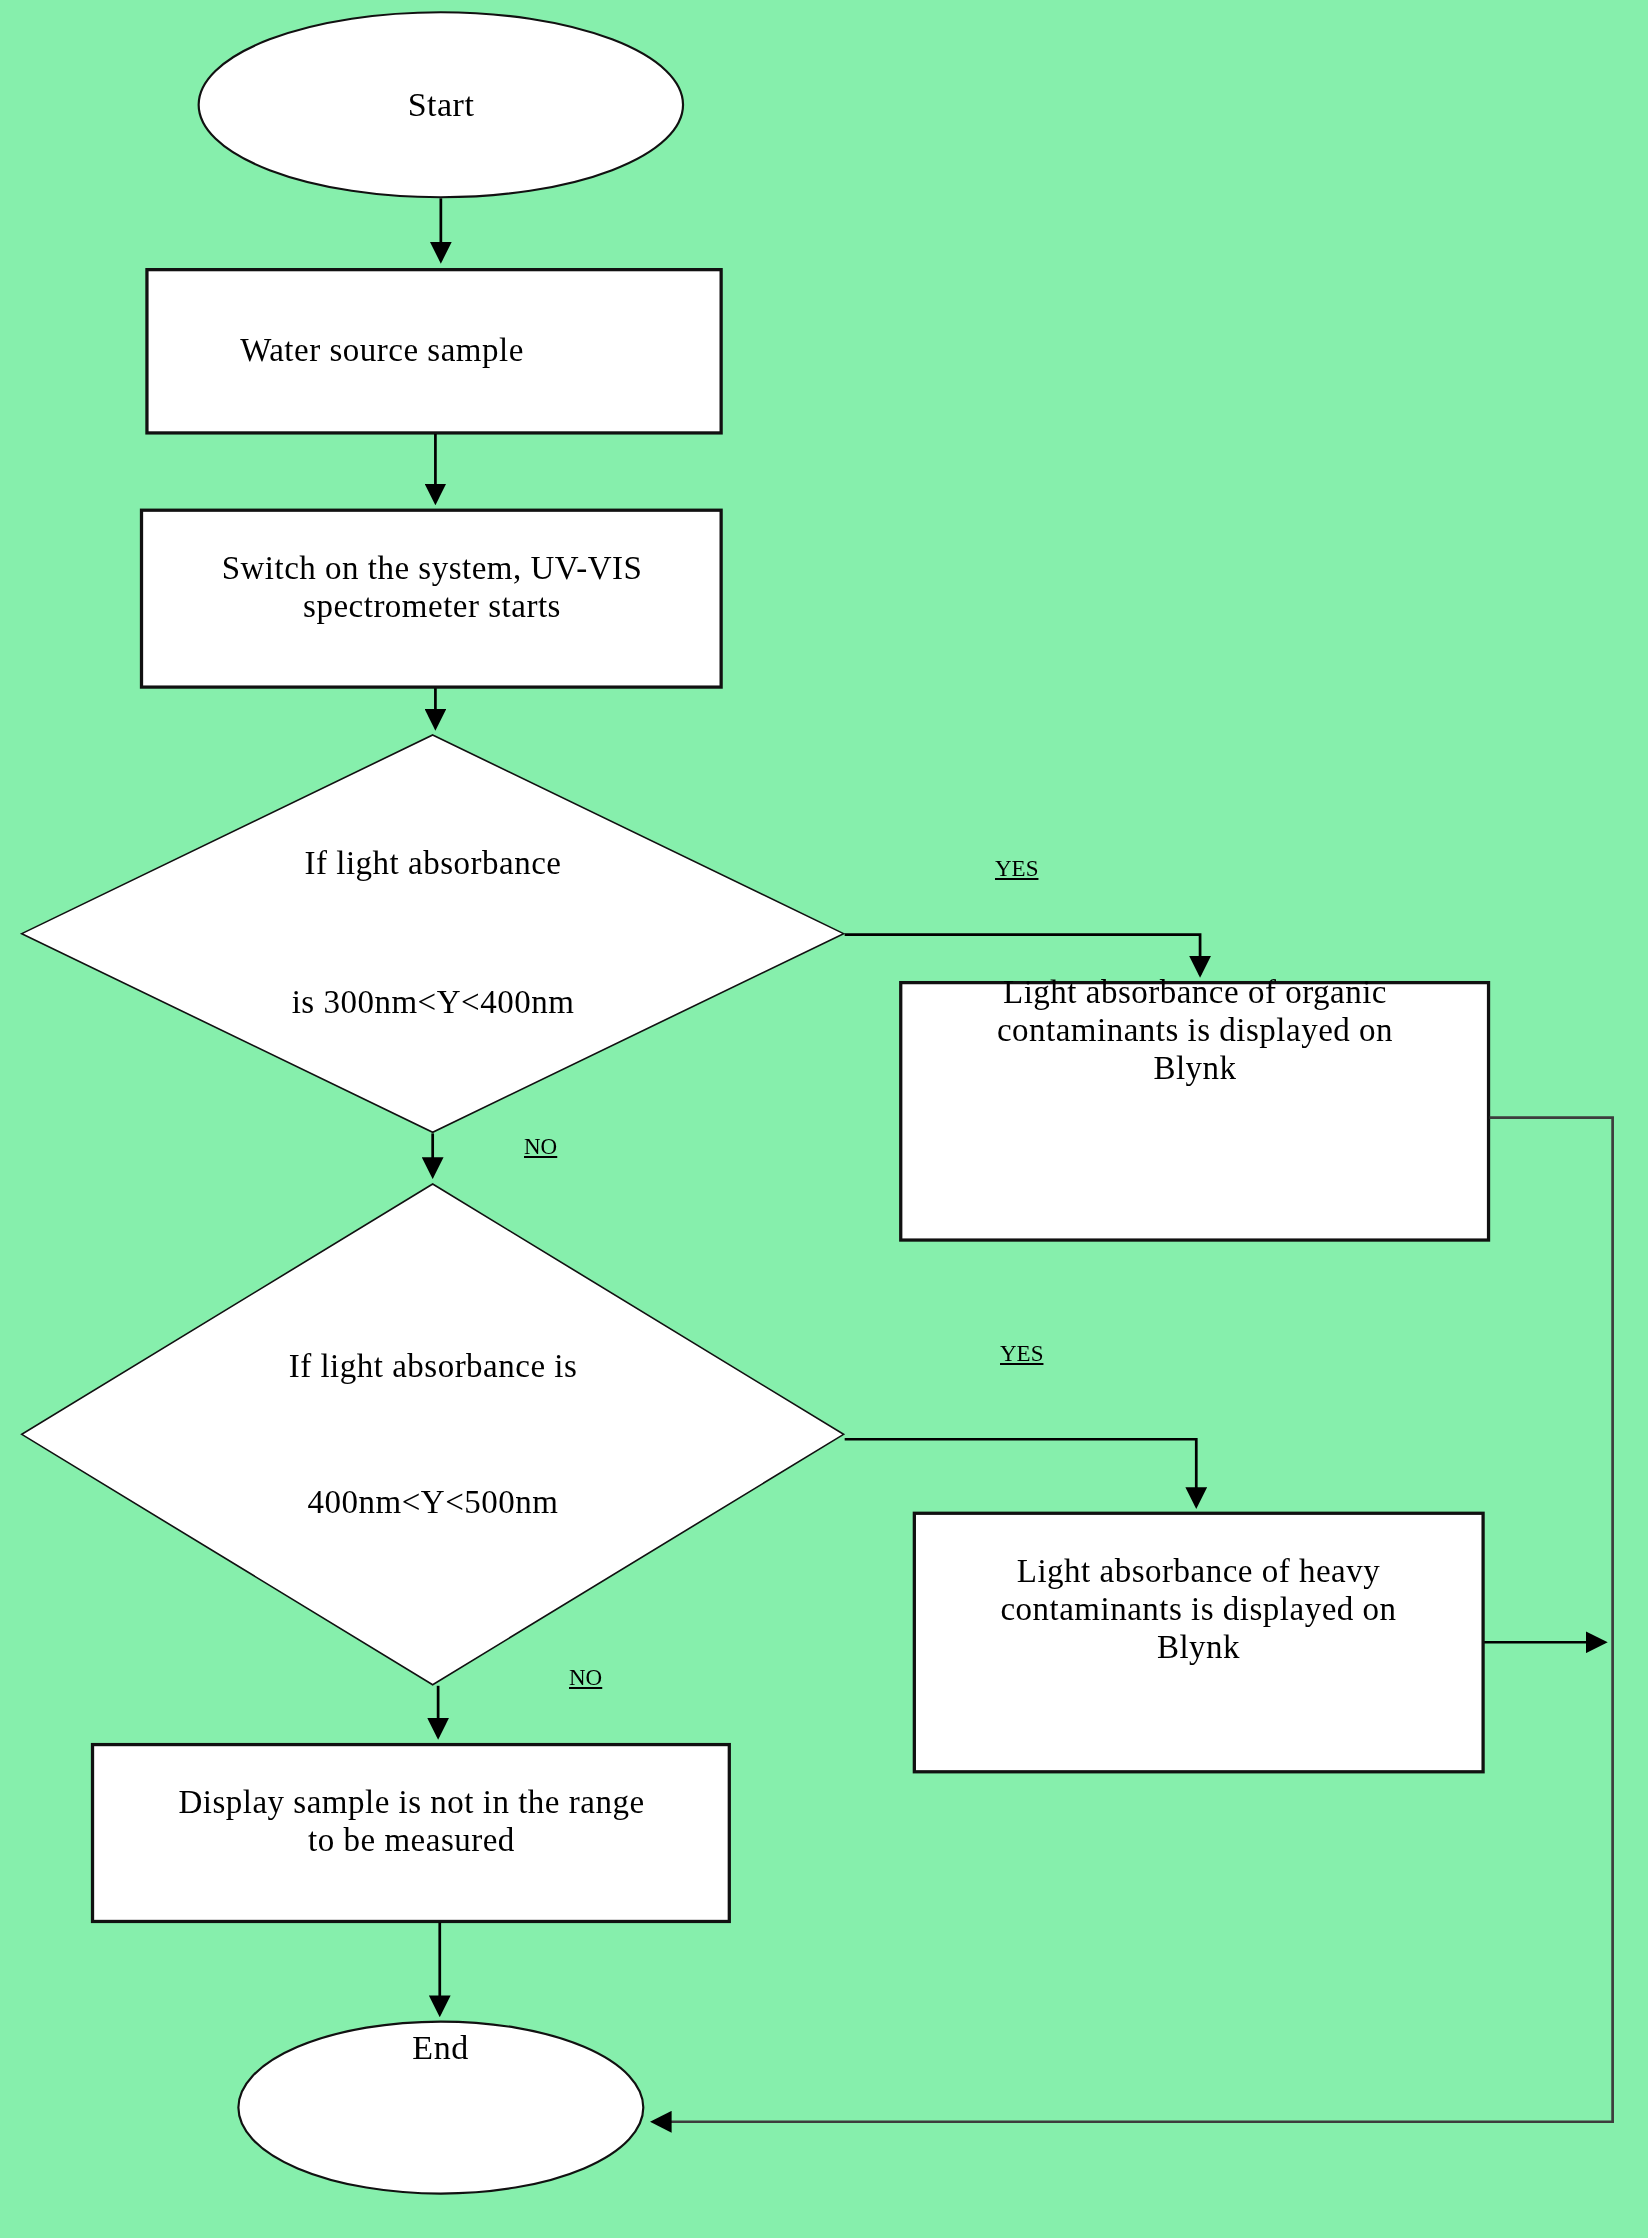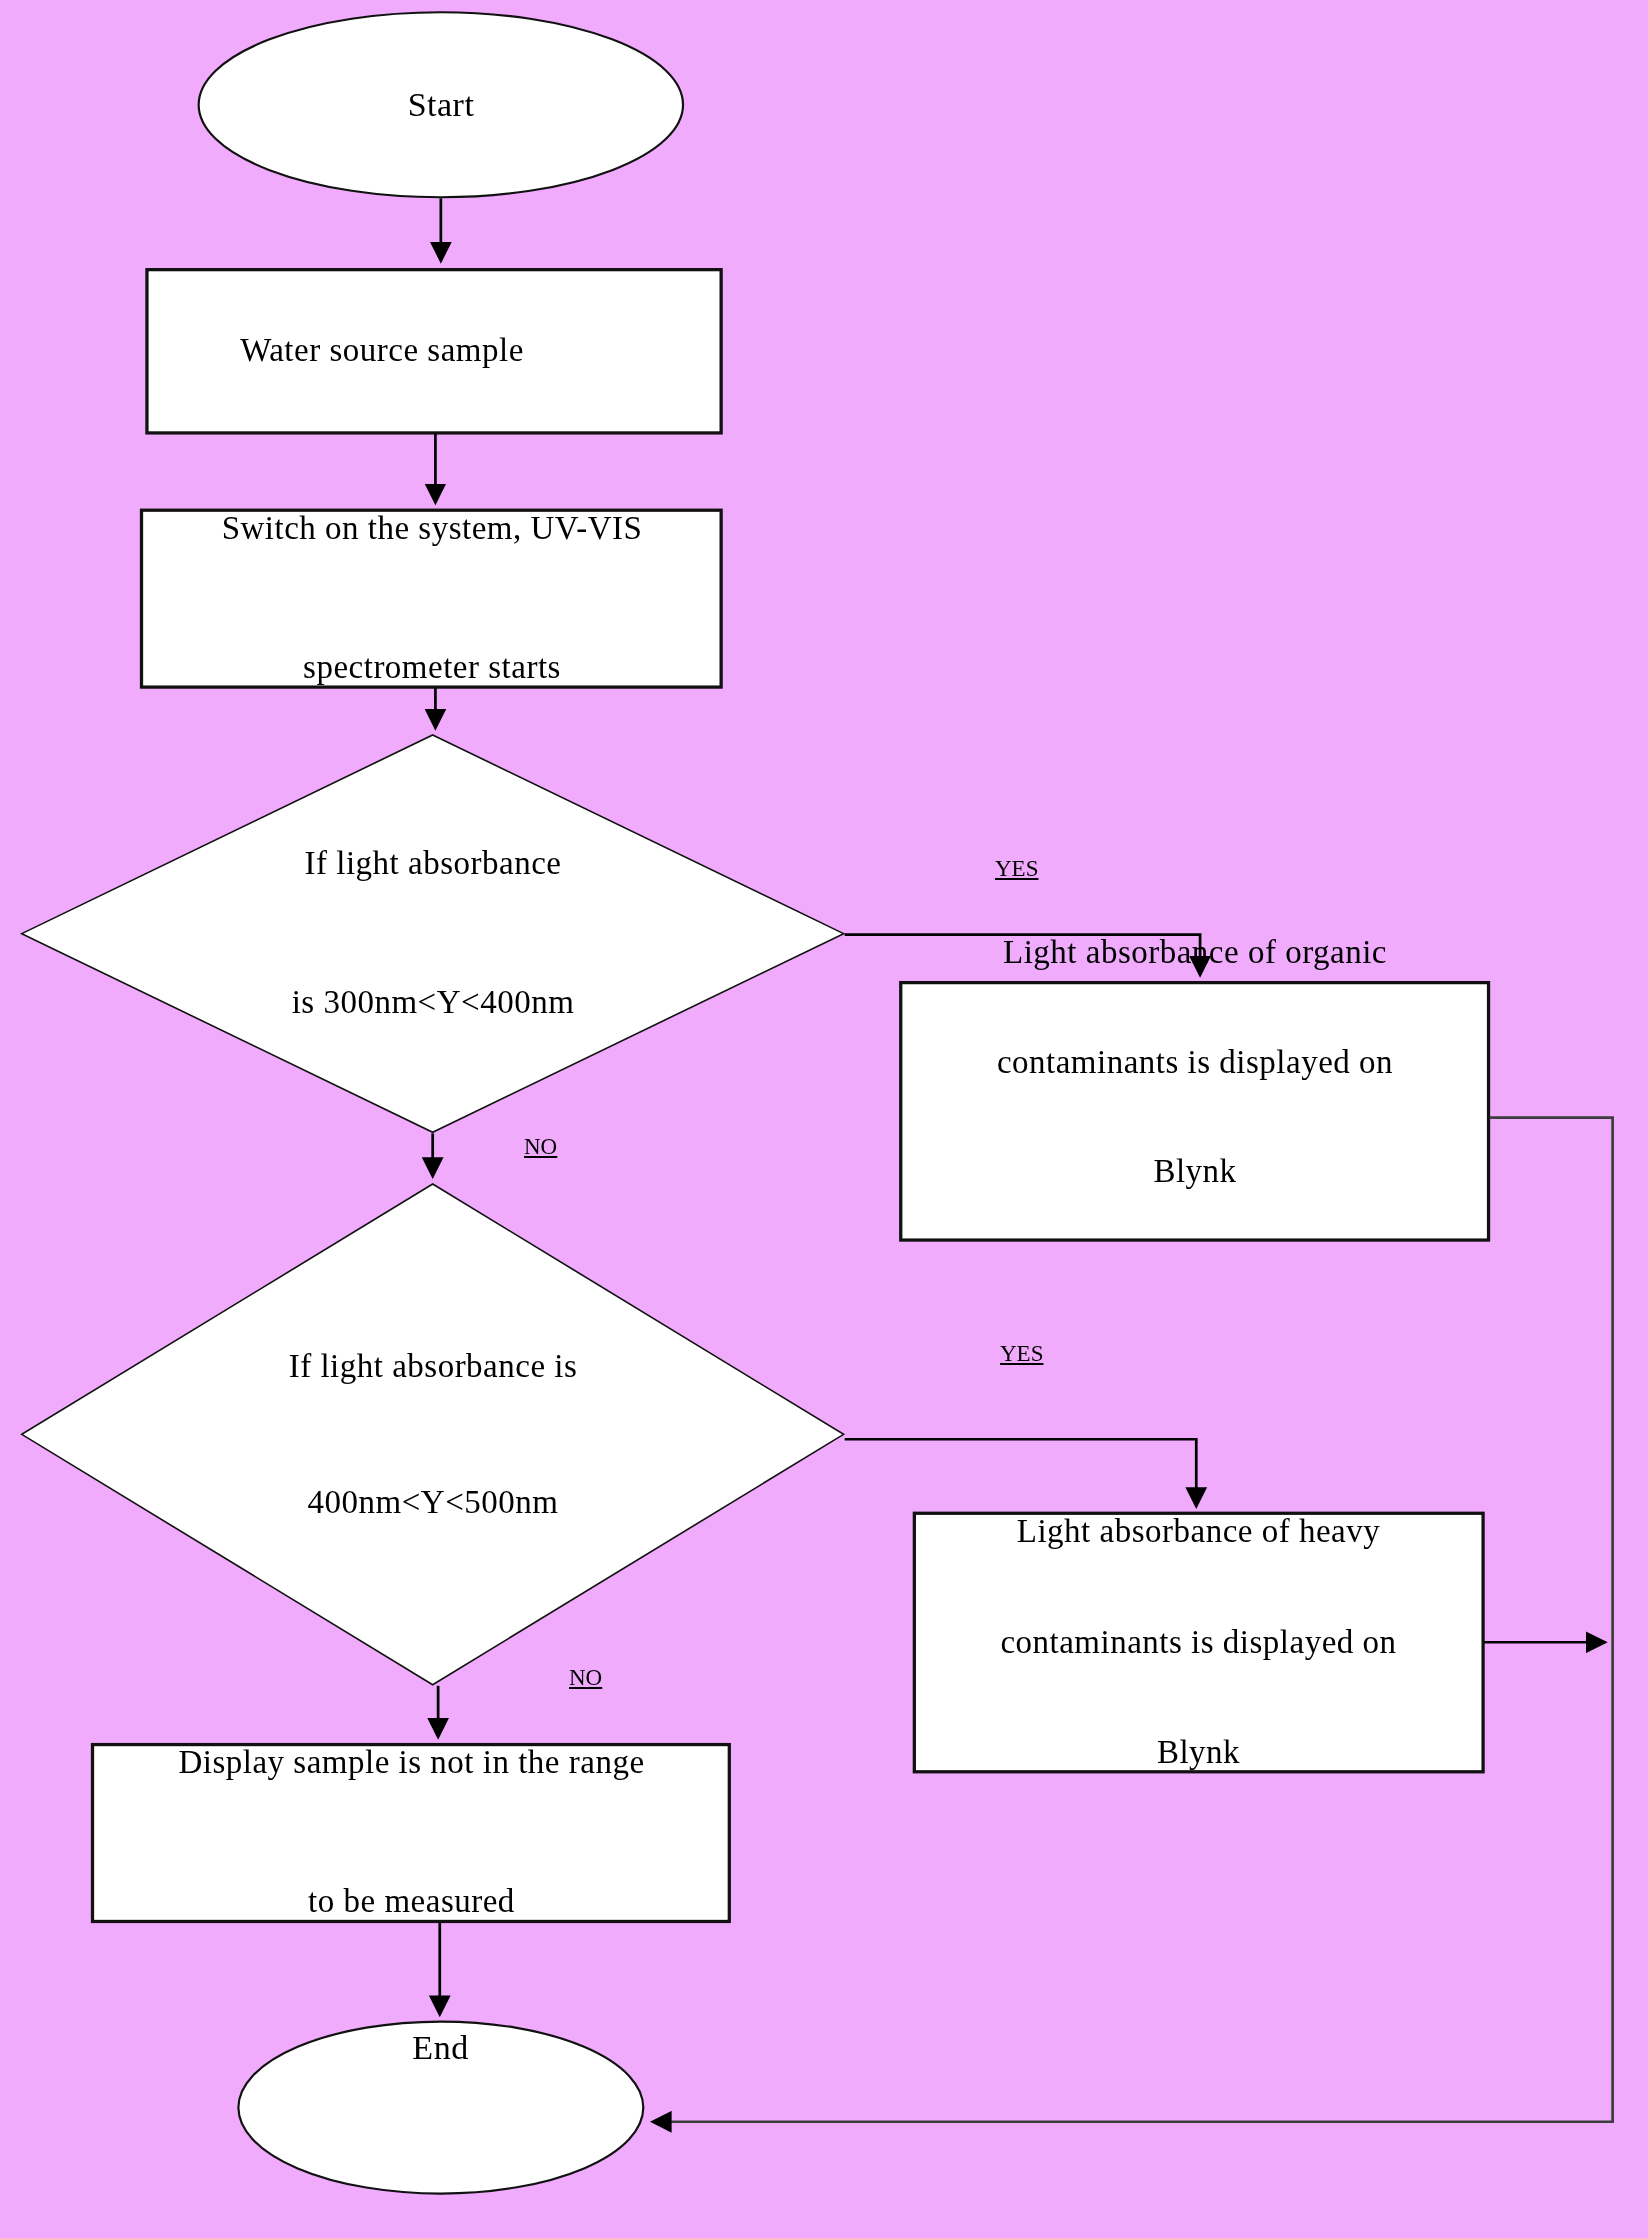--- a/index.html
+++ b/index.html
@@ -4,21 +4,21 @@
 <style>
   html, body {
     margin: 0;
     padding: 0;
     background: #ffffff;
   }
   #canvas {
     position: relative;
     width: 1648px;
     height: 2239px;
-    background: #f0abfc;
+    background: #86efac;
     font-family: "Liberation Serif", serif;
     color: #000000;
     overflow: hidden;
   }
   #diagram-svg {
     position: absolute;
     left: 0;
     top: 0;
   }
   .shape {
@@ -39,21 +39,21 @@
     display: flex;
     flex-direction: column;
     align-items: center;
     justify-content: center;
     text-align: center;
     font-size: 33px;
     line-height: 1.15;
     letter-spacing: 0.5px;
     white-space: nowrap;
   }
-  .txt.evenly { justify-content: space-between; }
+  .txt.evenly { justify-content: flex-start; margin-top: 40px; }
   .txt.terminator { font-size: 34px; }
   .edge-label {
     position: absolute;
     font-size: 23px;
     line-height: 1;
     white-space: nowrap;
     text-decoration: underline;
   }
 </style>
 </head>

